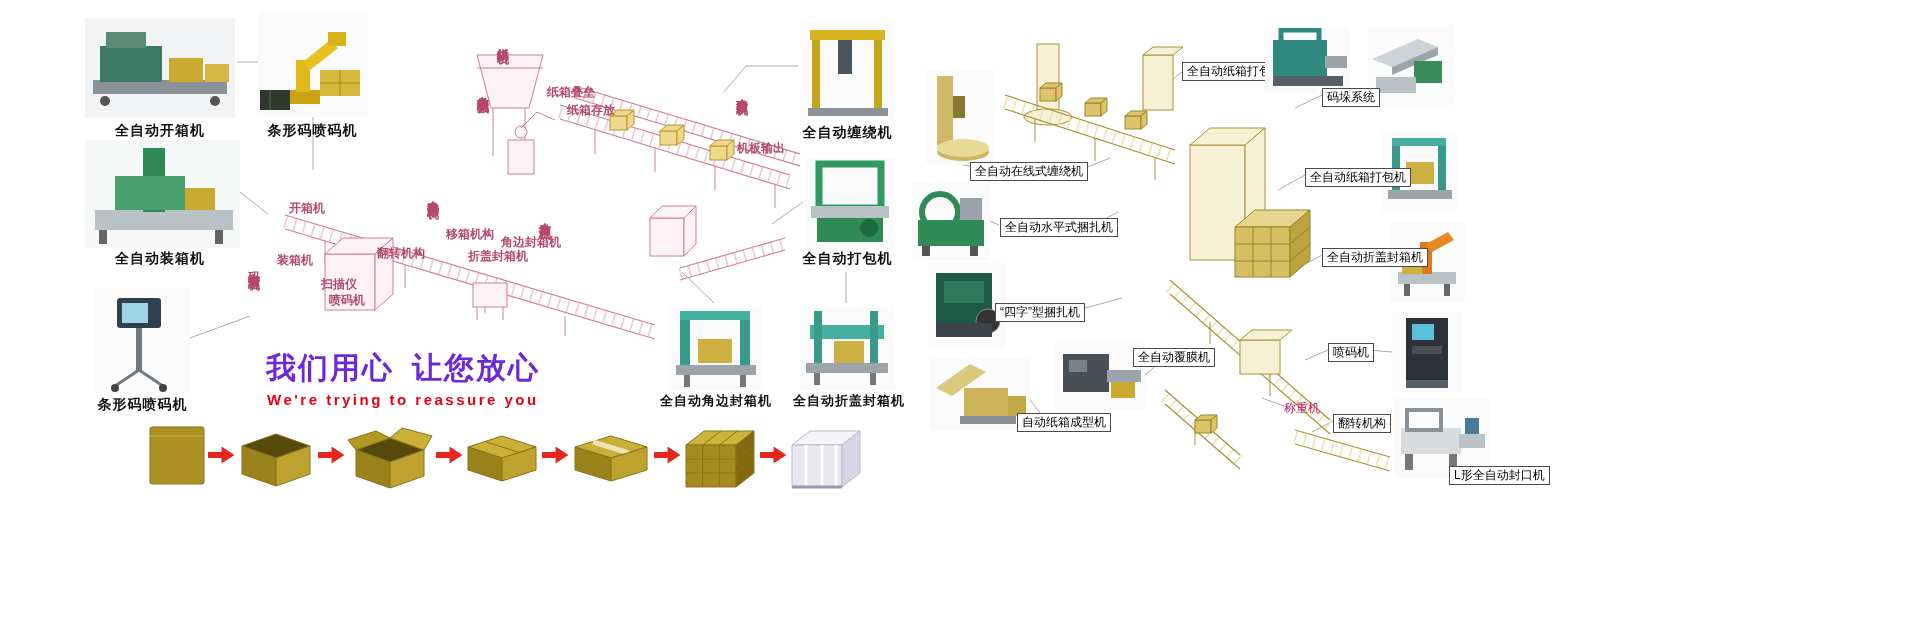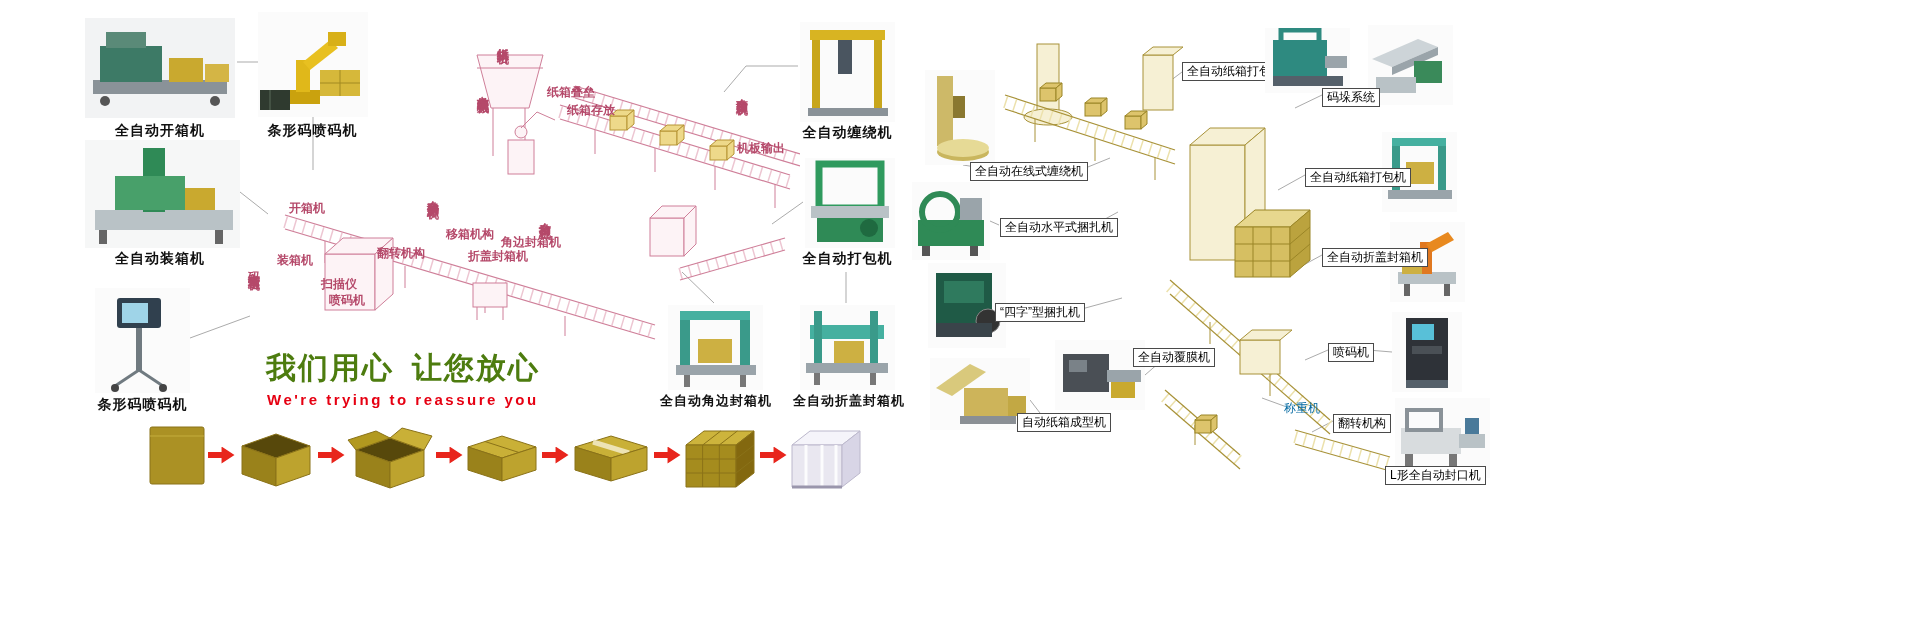--- a/index.html
+++ b/index.html
@@ -6,22 +6,22 @@
   html,body { background:#fff; }
   body { font-family:"Liberation Sans", sans-serif; }
   #canvas { position:relative; width:1920px; height:620px; background:#ffffff; overflow:hidden; }
   svg.layer { position:absolute; }
   .photo { position:absolute; }
   .photo svg { display:block; width:100%; height:100%; }
   .lbl { position:absolute; font-size:14px; font-weight:600; color:#111; text-align:center; letter-spacing:1px; white-space:nowrap; }
   .minilbl { position:absolute; font-size:12px; color:#b5496a; white-space:nowrap; line-height:1;font-weight:bold; }
   .minilbl.vert { writing-mode:vertical-rl; text-orientation:upright; letter-spacing:1px; }
   .boxlbl { position:absolute; font-size:12px; color:#000; border:1px solid #4a4a4a; background:#fff; padding:1px 4px; white-space:nowrap; line-height:1.25; }
-  .plainlbl { position:absolute; font-size:12px; color:#0369a1; white-space:nowrap; }
-  .slogan-cn { position:absolute; left:266px; top:348px; font-size:30px; font-weight:bold; color:#4d7c0f; letter-spacing:2px; white-space:nowrap; }
+  .plainlbl { position:absolute; font-size:12px; color:#be185d; white-space:nowrap; }
+  .slogan-cn { position:absolute; left:266px; top:348px; font-size:30px; font-weight:bold; color:#6d28d9; letter-spacing:2px; white-space:nowrap; }
   .slogan-cn .gap { display:inline-block; width:18px; }
   .slogan-en { position:absolute; left:267px; top:391px; font-size:15px; font-weight:bold; color:#e60012; letter-spacing:2.5px; white-space:nowrap; }
   #box-seq { position:absolute; left:148px; top:410px; width:716px; height:90px; display:flex; align-items:center; justify-content:space-between; }
   .stage { flex:none; }
   .arrow { flex:none; width:27px; height:17px; background:#e8251c;
            clip-path:polygon(0 32%, 52% 32%, 52% 0, 100% 50%, 52% 100%, 52% 68%, 0 68%); }
   .rail-pink { stroke:#cf7f99; stroke-width:1.2; fill:none; }
   .rollers-pink { stroke:#edc6d2; stroke-width:12; stroke-dasharray:1.5 8; fill:none; }
   .leg-pink { stroke:#cf7f99; stroke-width:1; }
   .fill-pink { fill:#fdf3f6; stroke:#cf7f99; }
@@ -454,21 +454,21 @@
     <svg viewBox="0 0 95 80">
       <rect width="95" height="80" fill="#fbfbfb"></rect>
       <rect x="6" y="30" width="60" height="26" fill="#d8dcde"></rect>
       <rect x="12" y="12" width="34" height="20" fill="none" stroke="#8a9298" stroke-width="4"></rect>
       <rect x="64" y="36" width="26" height="14" fill="#b9c2c6"></rect>
       <rect x="70" y="20" width="14" height="16" fill="#4a7a9a"></rect>
       <rect x="10" y="56" width="8" height="16" fill="#777"></rect>
       <rect x="54" y="56" width="8" height="16" fill="#777"></rect>
     </svg>
   </div>
-  <div class="boxlbl" style="left:1385px;top:466px">L形全自动封口机</div>
+  <div class="boxlbl" style="left:1449px;top:466px">L形全自动封口机</div>
 
   <div class="plainlbl" style="left:1284px;top:400px">称重机</div>
   <div class="boxlbl" style="left:1333px;top:414px">翻转机构</div>
 
   <div class="minilbl vert" style="left:497px;top:38px">纸板供给机</div>
   <div class="minilbl vert" style="left:477px;top:86px">六轴叠板机械人</div>
   <div class="minilbl" style="left:547px;top:86px">纸箱叠垒</div>
   <div class="minilbl" style="left:567px;top:104px">纸箱存放</div>
   <div class="minilbl vert" style="left:736px;top:88px">全自动覆膜机</div>
   <div class="minilbl" style="left:737px;top:142px">机板输出</div>

